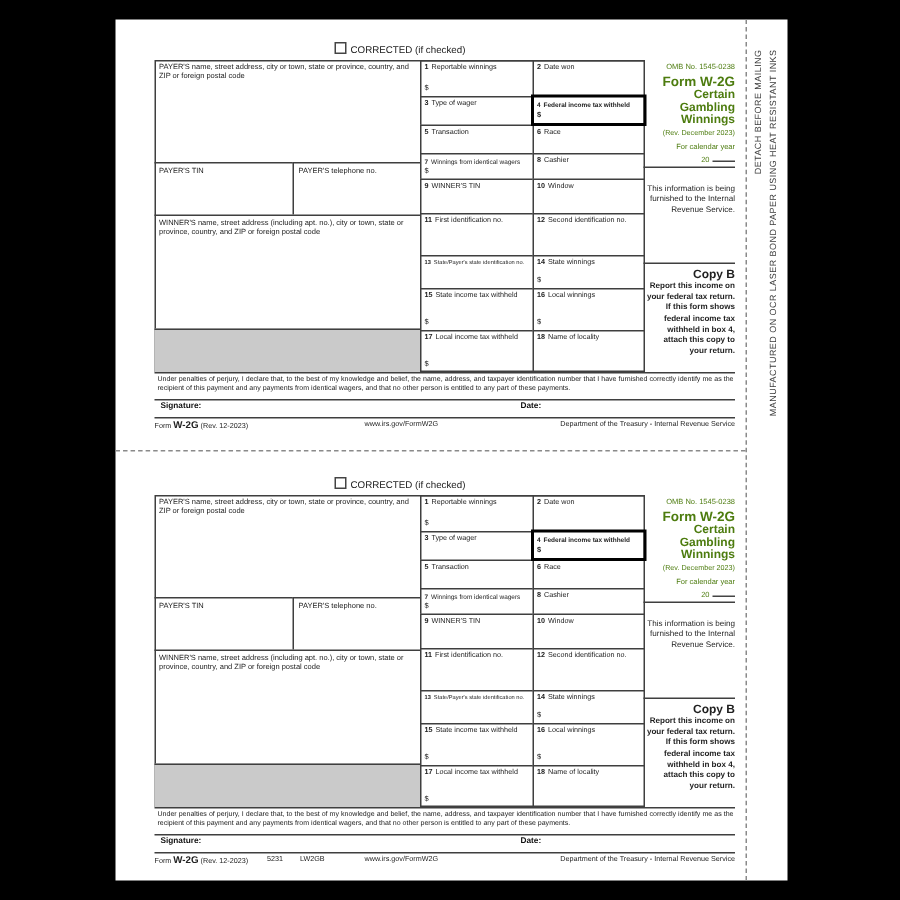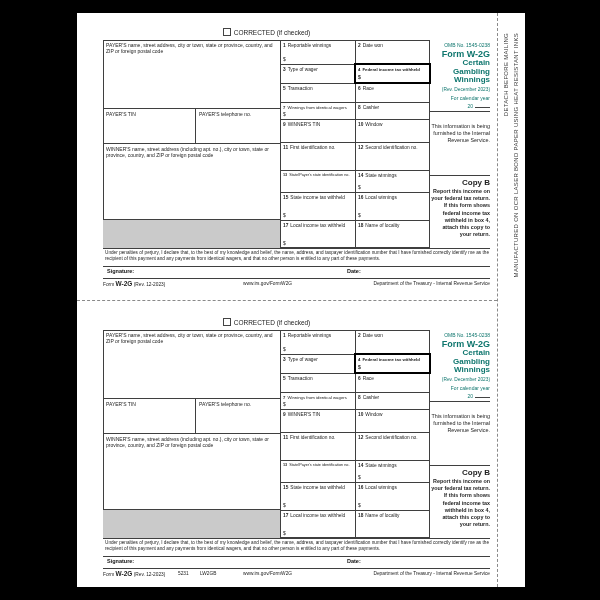--- a/index.html
+++ b/index.html
@@ -28,21 +28,21 @@
   .fbox{border-left:1px solid #3f3f3f;border-top:1px solid #3f3f3f;font-size:4.8px;line-height:5.6px;padding:1.5px 0 0 2px;color:#222;overflow:hidden;}
   .fbox .bn{font-weight:bold;margin-right:2px;}
   .fbox.b4{border:2px solid #000;font-weight:bold;z-index:3;}
   .fbox.sm{font-size:3.8px;}
   .fbox.md{font-size:4.3px;}
   .dol{position:absolute;left:2px;bottom:1px;font-size:5px;}
   .bt{border-top:1px solid #3f3f3f;}
   .bl{border-left:1px solid #3f3f3f;}
   .grey{background:#cacaca;}
   .hline{height:0;border-top:1px solid #3f3f3f;}
-  .rcol{left:353px;top:12px;width:60px;text-align:right;color:#0f766e;}
+  .rcol{left:353px;top:12px;width:60px;text-align:right;color:#4d7c0f;}
   .omb{font-size:5px;margin-top:2px;}
   .fname{font-size:9px;font-weight:bold;margin-top:1px;}
   .ftitle{font-size:8px;font-weight:bold;line-height:8.5px;}
   .frev{font-size:4.8px;margin-top:2px;}
   .fcal{font-size:5px;margin-top:3px;}
   .fyy{font-size:5px;margin-top:1px;}
   .yyblank{display:inline-block;width:15px;height:5px;border-bottom:1px solid #444;margin-left:2px;}
   .furnish{left:353px;top:95px;width:60px;text-align:right;font-size:5.4px;line-height:7.2px;}
   .copyb{left:353px;top:150px;width:60px;text-align:right;font-size:8px;font-weight:bold;}
   .instr{left:353px;top:160px;width:60px;text-align:right;font-size:5.4px;line-height:7.2px;font-weight:bold;}

